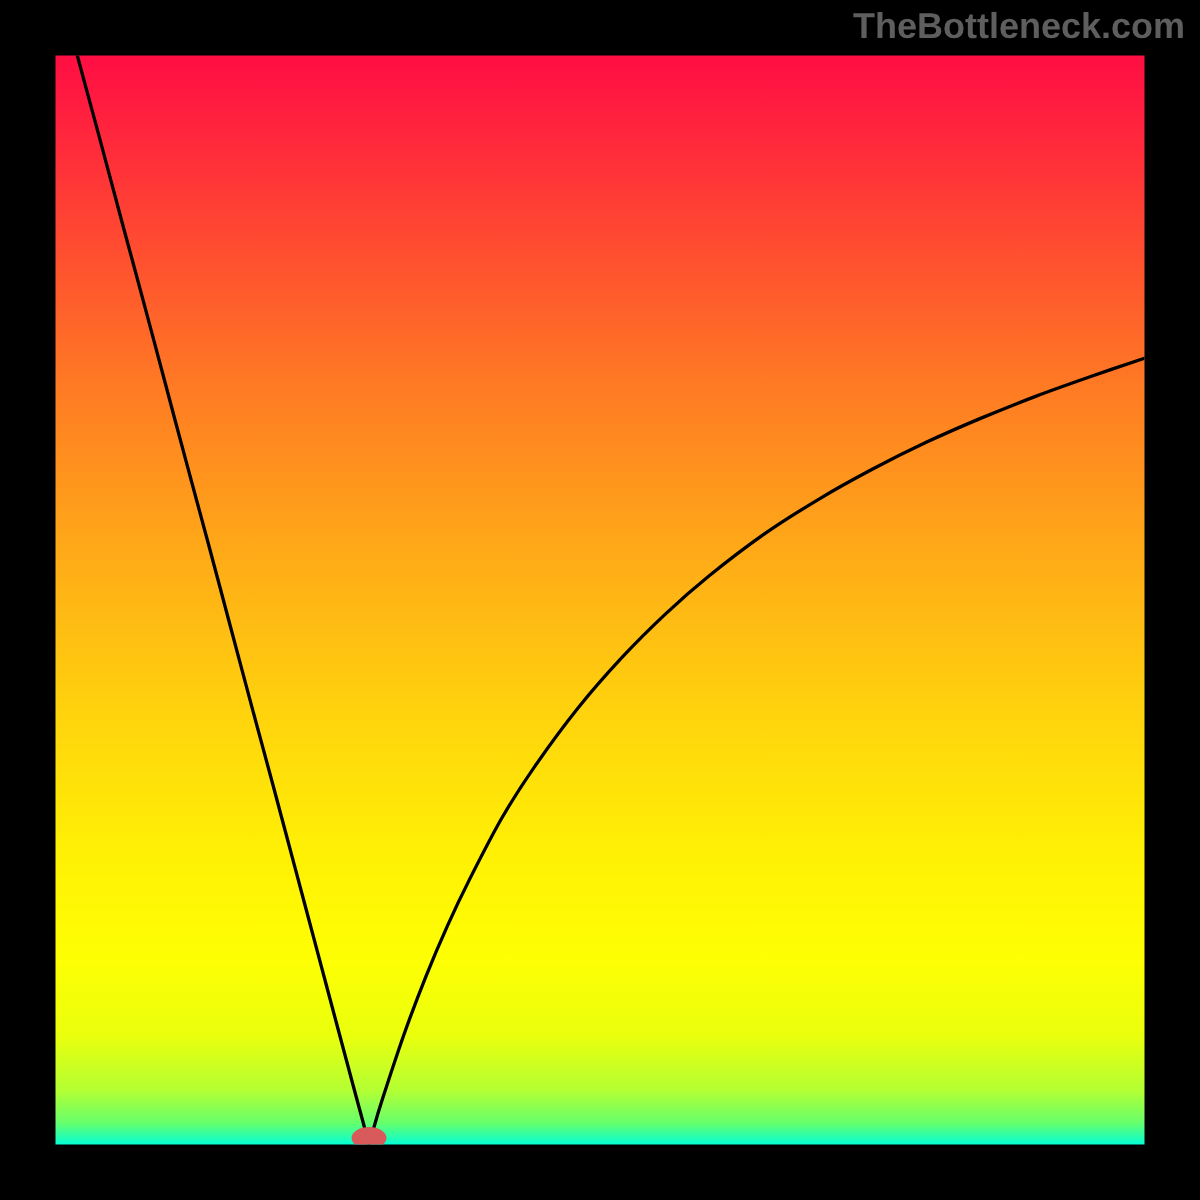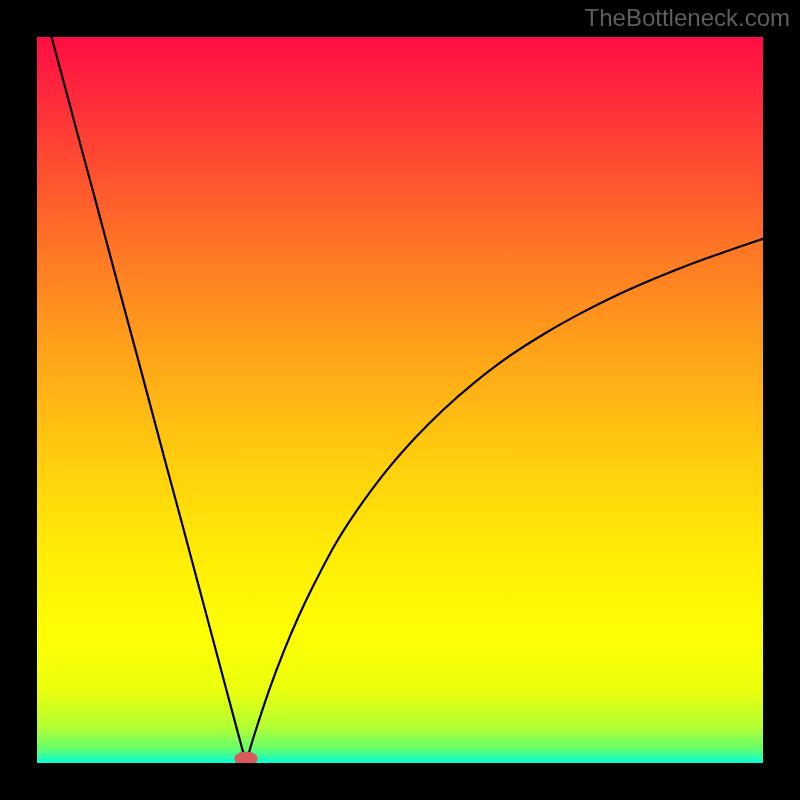--- a/index.html
+++ b/index.html
@@ -15,21 +15,21 @@
     width: 800px;
     height: 800px;
   }
   .attribution {
     position: absolute;
     top: 4px;
     right: 10px;
     font-family: Arial, Helvetica, sans-serif;
     font-size: 24px;
     color: #5e5e5e;
-    font-weight: 400;
+    font-weight: 700;
     z-index: 10;
   }
   svg {
     display: block;
   }
 </style>
 </head>
 <body>
 
 <div class="container">

